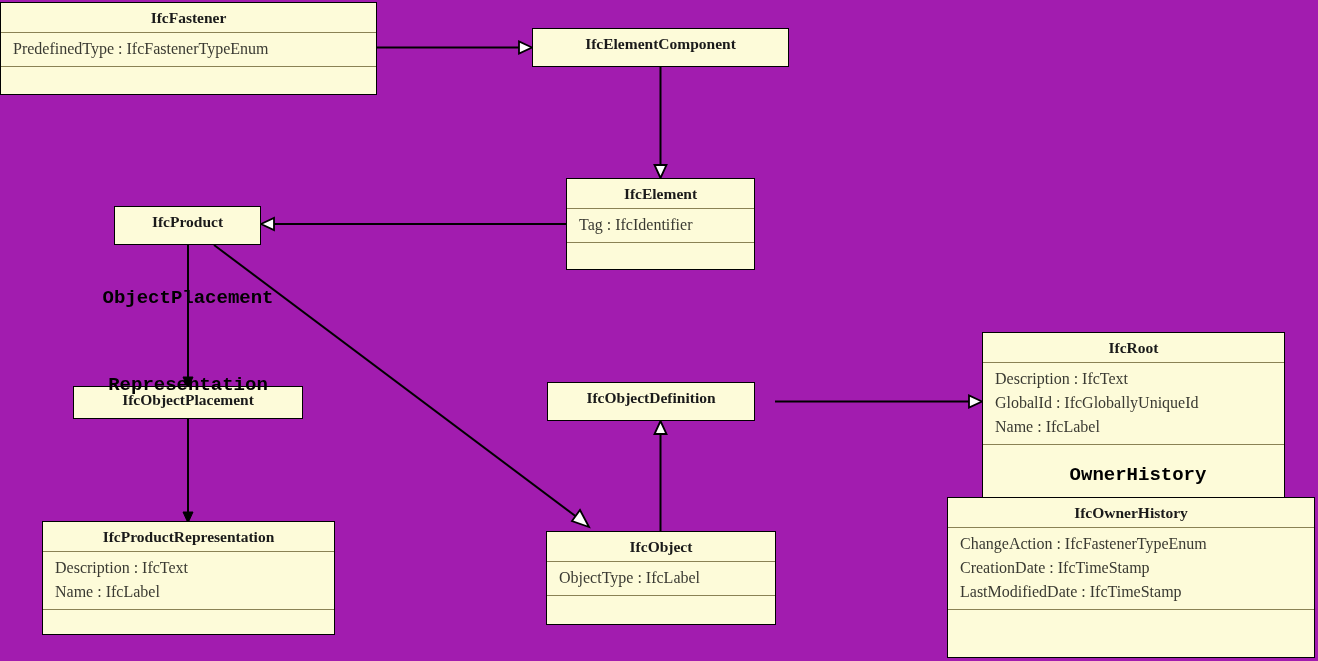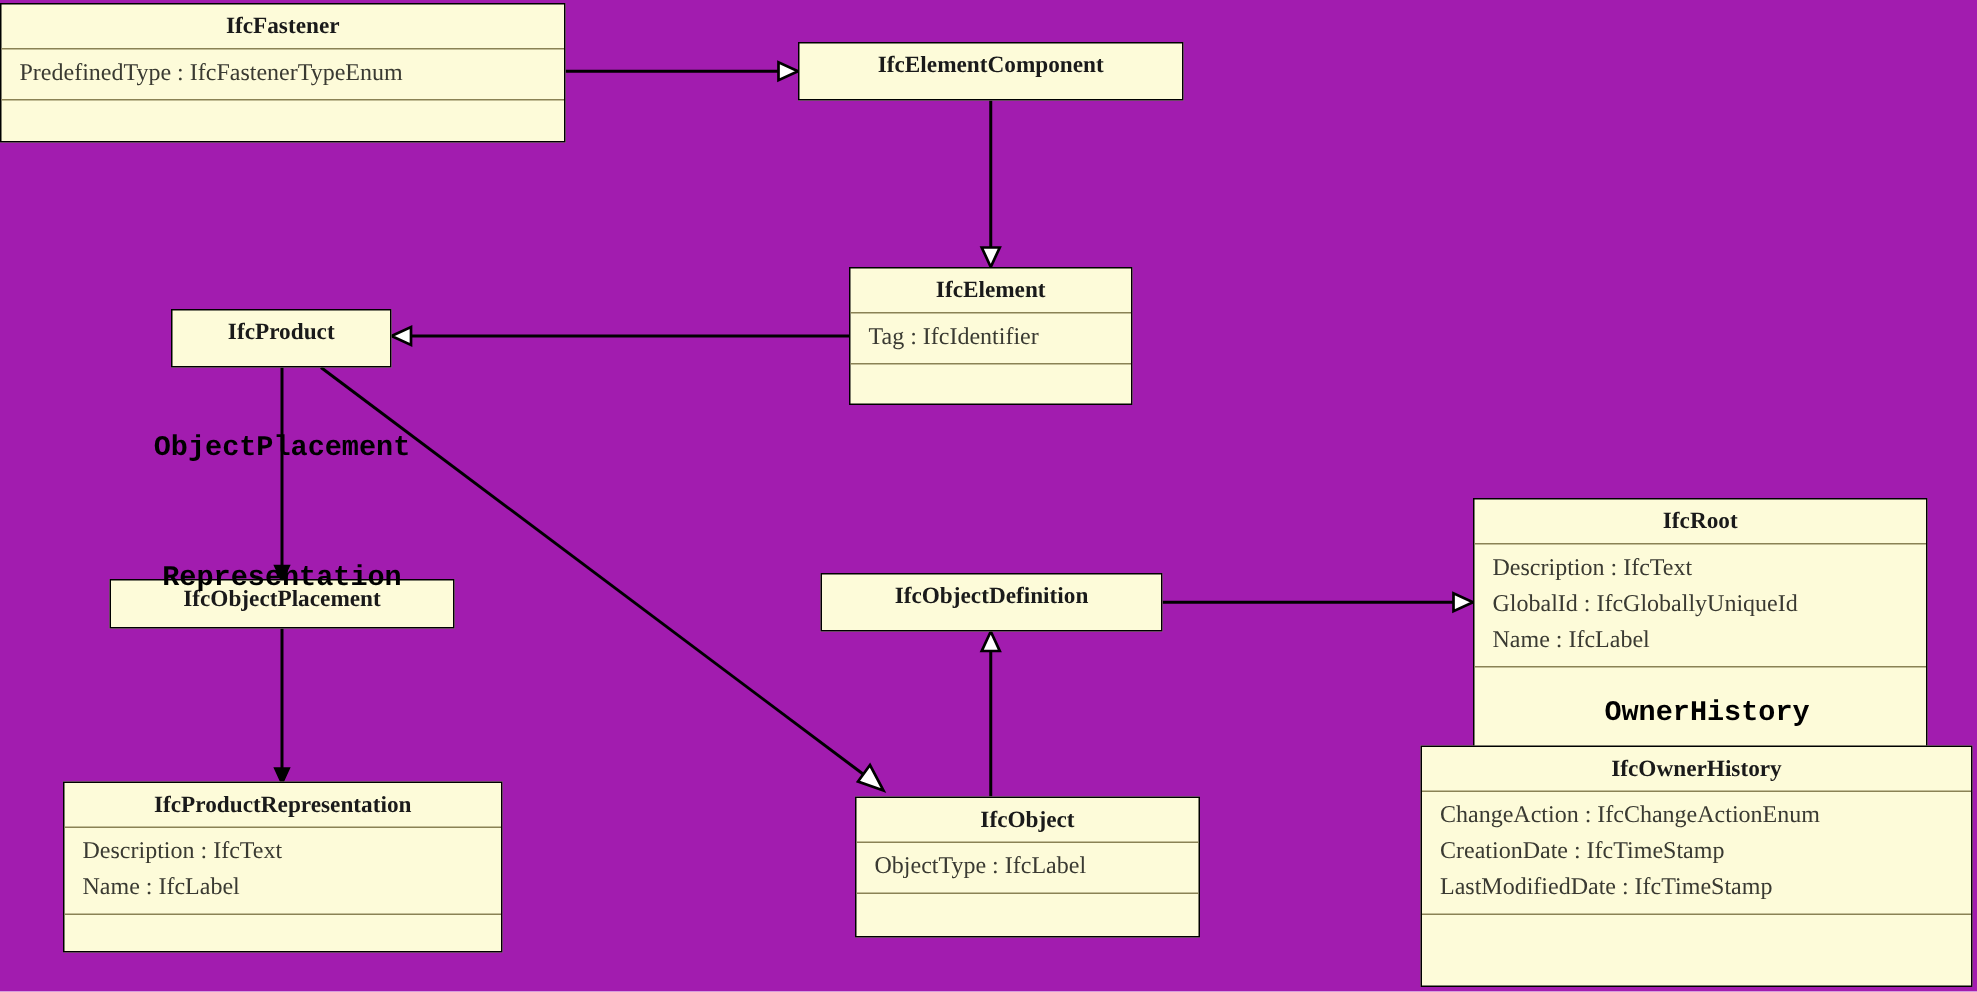--- a/index.html
+++ b/index.html
@@ -176,25 +176,25 @@
     <div class="uml-title">IfcProductRepresentation</div>
     <div class="uml-sep"></div>
     <div class="uml-attrs">
       <div class="uml-attr">Description : IfcText</div>
       <div class="uml-attr">Name : IfcLabel</div>
     </div>
     <div class="uml-sep"></div>
     <div class="uml-ops"></div>
   </div>
 
-  <div class="uml-class" style="left:547px; top:382px; width:228px; height:39px;">
+  <div class="uml-class" style="left:547px; top:382px; width:208px; height:39px;">
     <div class="uml-title">IfcObjectDefinition</div>
   </div>
 
-  <div class="uml-class" style="left:546px; top:531px; width:230px; height:94px;margin-left:24px;">
+  <div class="uml-class" style="left:546px; top:531px; width:230px; height:94px;">
     <div class="uml-title">IfcObject</div>
     <div class="uml-sep"></div>
     <div class="uml-attrs">
       <div class="uml-attr">ObjectType : IfcLabel</div>
     </div>
     <div class="uml-sep"></div>
     <div class="uml-ops"></div>
   </div>
 
   <div class="uml-class" style="left:982px; top:332px; width:303px; height:179px;">
@@ -206,21 +206,21 @@
       <div class="uml-attr">Name : IfcLabel</div>
     </div>
     <div class="uml-sep"></div>
     <div class="uml-ops"></div>
   </div>
 
   <div class="uml-class" style="left:947px; top:497px; width:368px; height:161px;">
     <div class="uml-title">IfcOwnerHistory</div>
     <div class="uml-sep"></div>
     <div class="uml-attrs">
-      <div class="uml-attr">ChangeAction : IfcChangeActionEnum</div>
+      <div class="uml-attr">ChangeAction : IfcFastenerTypeEnum</div>
       <div class="uml-attr">CreationDate : IfcTimeStamp</div>
       <div class="uml-attr">LastModifiedDate : IfcTimeStamp</div>
     </div>
     <div class="uml-sep"></div>
     <div class="uml-ops"></div>
   </div>
 
   <div class="edge-label" style="left:188px; top:287px;">ObjectPlacement</div>
 
   <div class="edge-label" style="left:188px; top:374px;">Representation</div>

